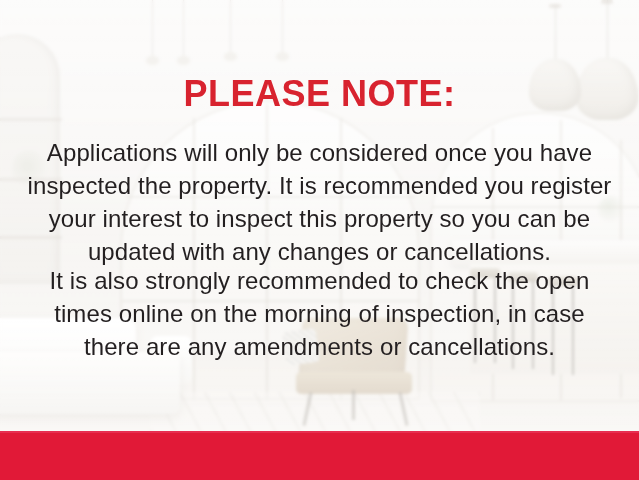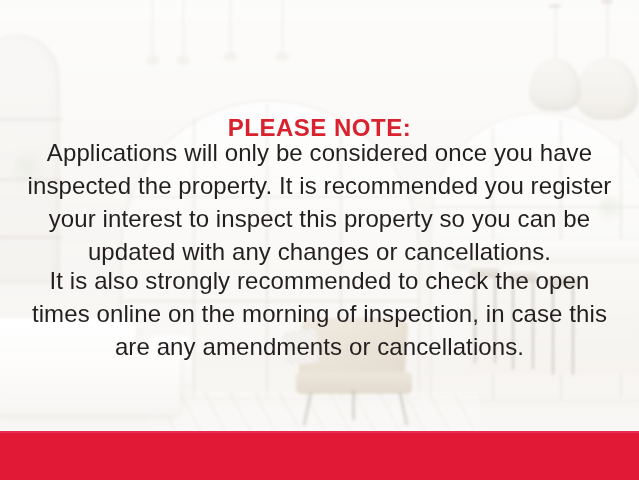--- a/index.html
+++ b/index.html
@@ -318,26 +318,25 @@
     top: 0;
     width: 639px;
     text-align: center;
   }
 
   .title {
     position: absolute;
     left: 0;
     top: 76px;
     width: 639px;
-    font-size: 24px;
+    font-size: 36px;
     font-weight: bold;
     letter-spacing: .5px;
     color: #d8232f;
     line-height: 1;
-    margin-top: 40px;
   }
 
   .para {
     position: absolute;
     left: 26px;
     width: 587px;
     font-size: 24px;
     line-height: 33px;
     color: #231f20;
     letter-spacing: .1px;
@@ -445,21 +444,21 @@
 
     <div class="bg-blur"></div>
     <div class="bg-wash"></div>
   </div>
 
   <div class="content">
     <div class="title">PLEASE NOTE:</div>
 
     <div class="para para-1">Applications will only be considered once you have inspected the property. It is recommended you register your interest to inspect this property so you can be updated with any changes or cancellations.</div>
 
-    <div class="para para-2">It is also strongly recommended to check the open times online on the morning of inspection, in case this are any amendments or cancellations.</div>
+    <div class="para para-2">It is also strongly recommended to check the open times online on the morning of inspection, in case there are any amendments or cancellations.</div>
   </div>
 
   <div class="banner">
     <div class="banner-top-line"></div>
 
   </div>
 
 </div>
 
 </body></html>

